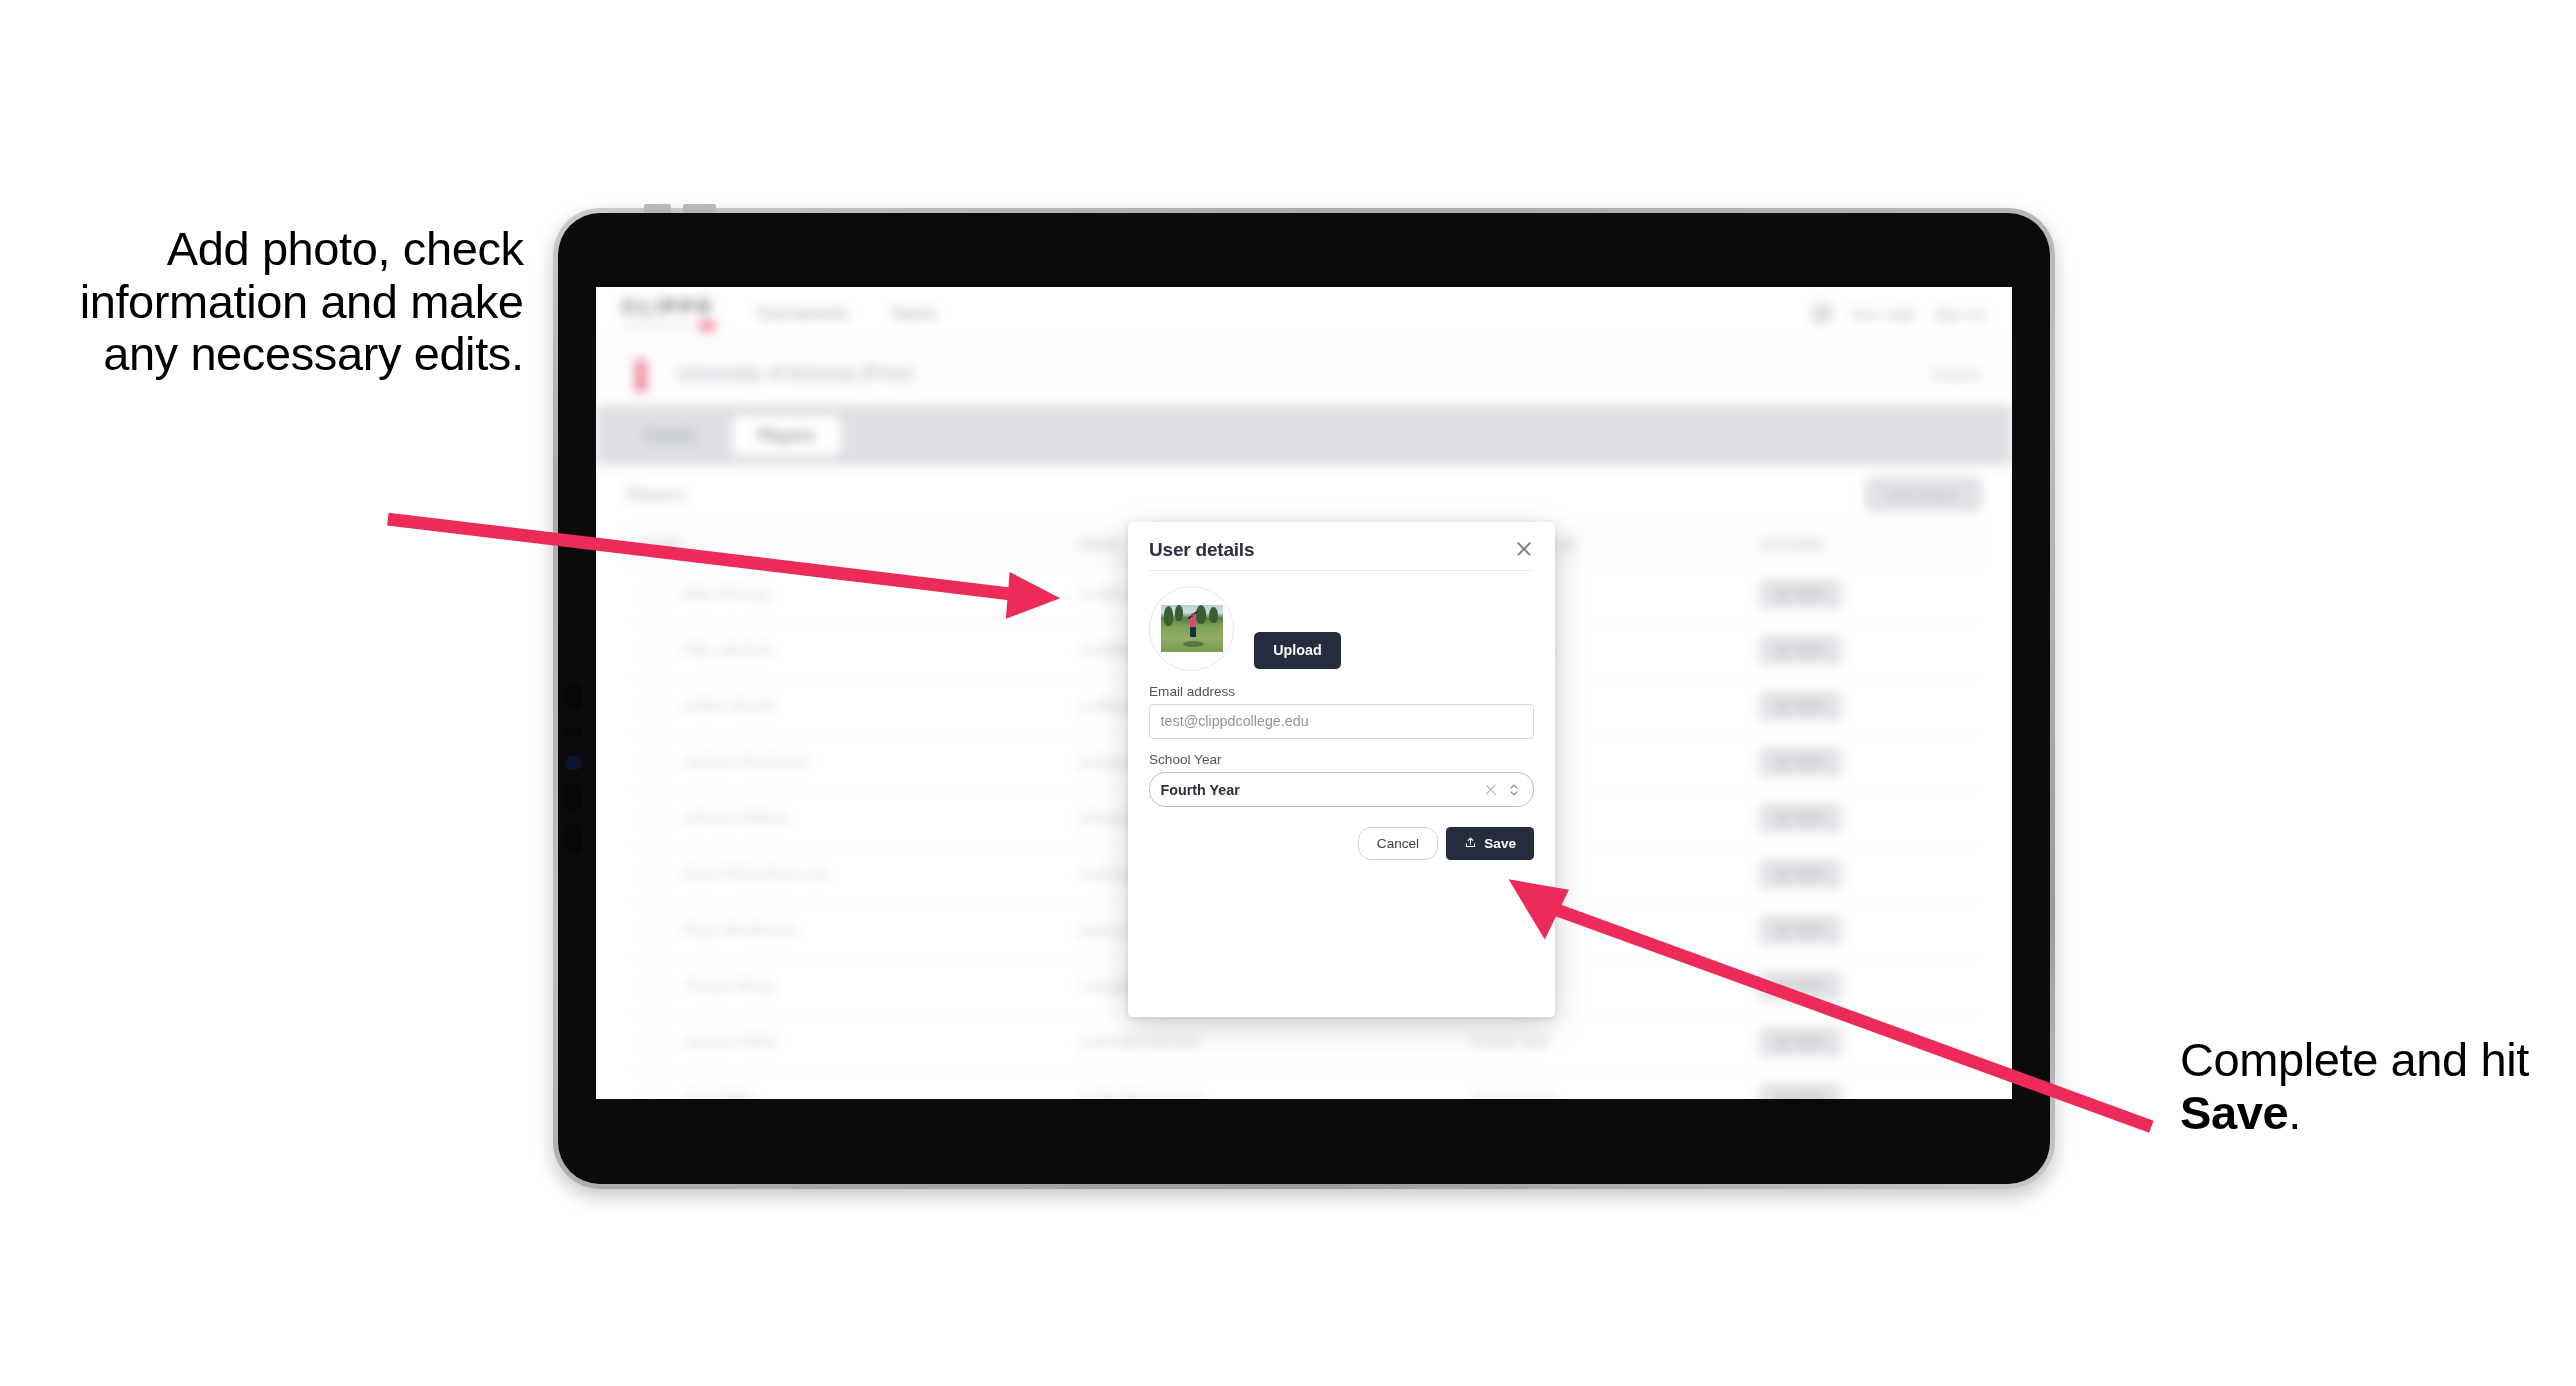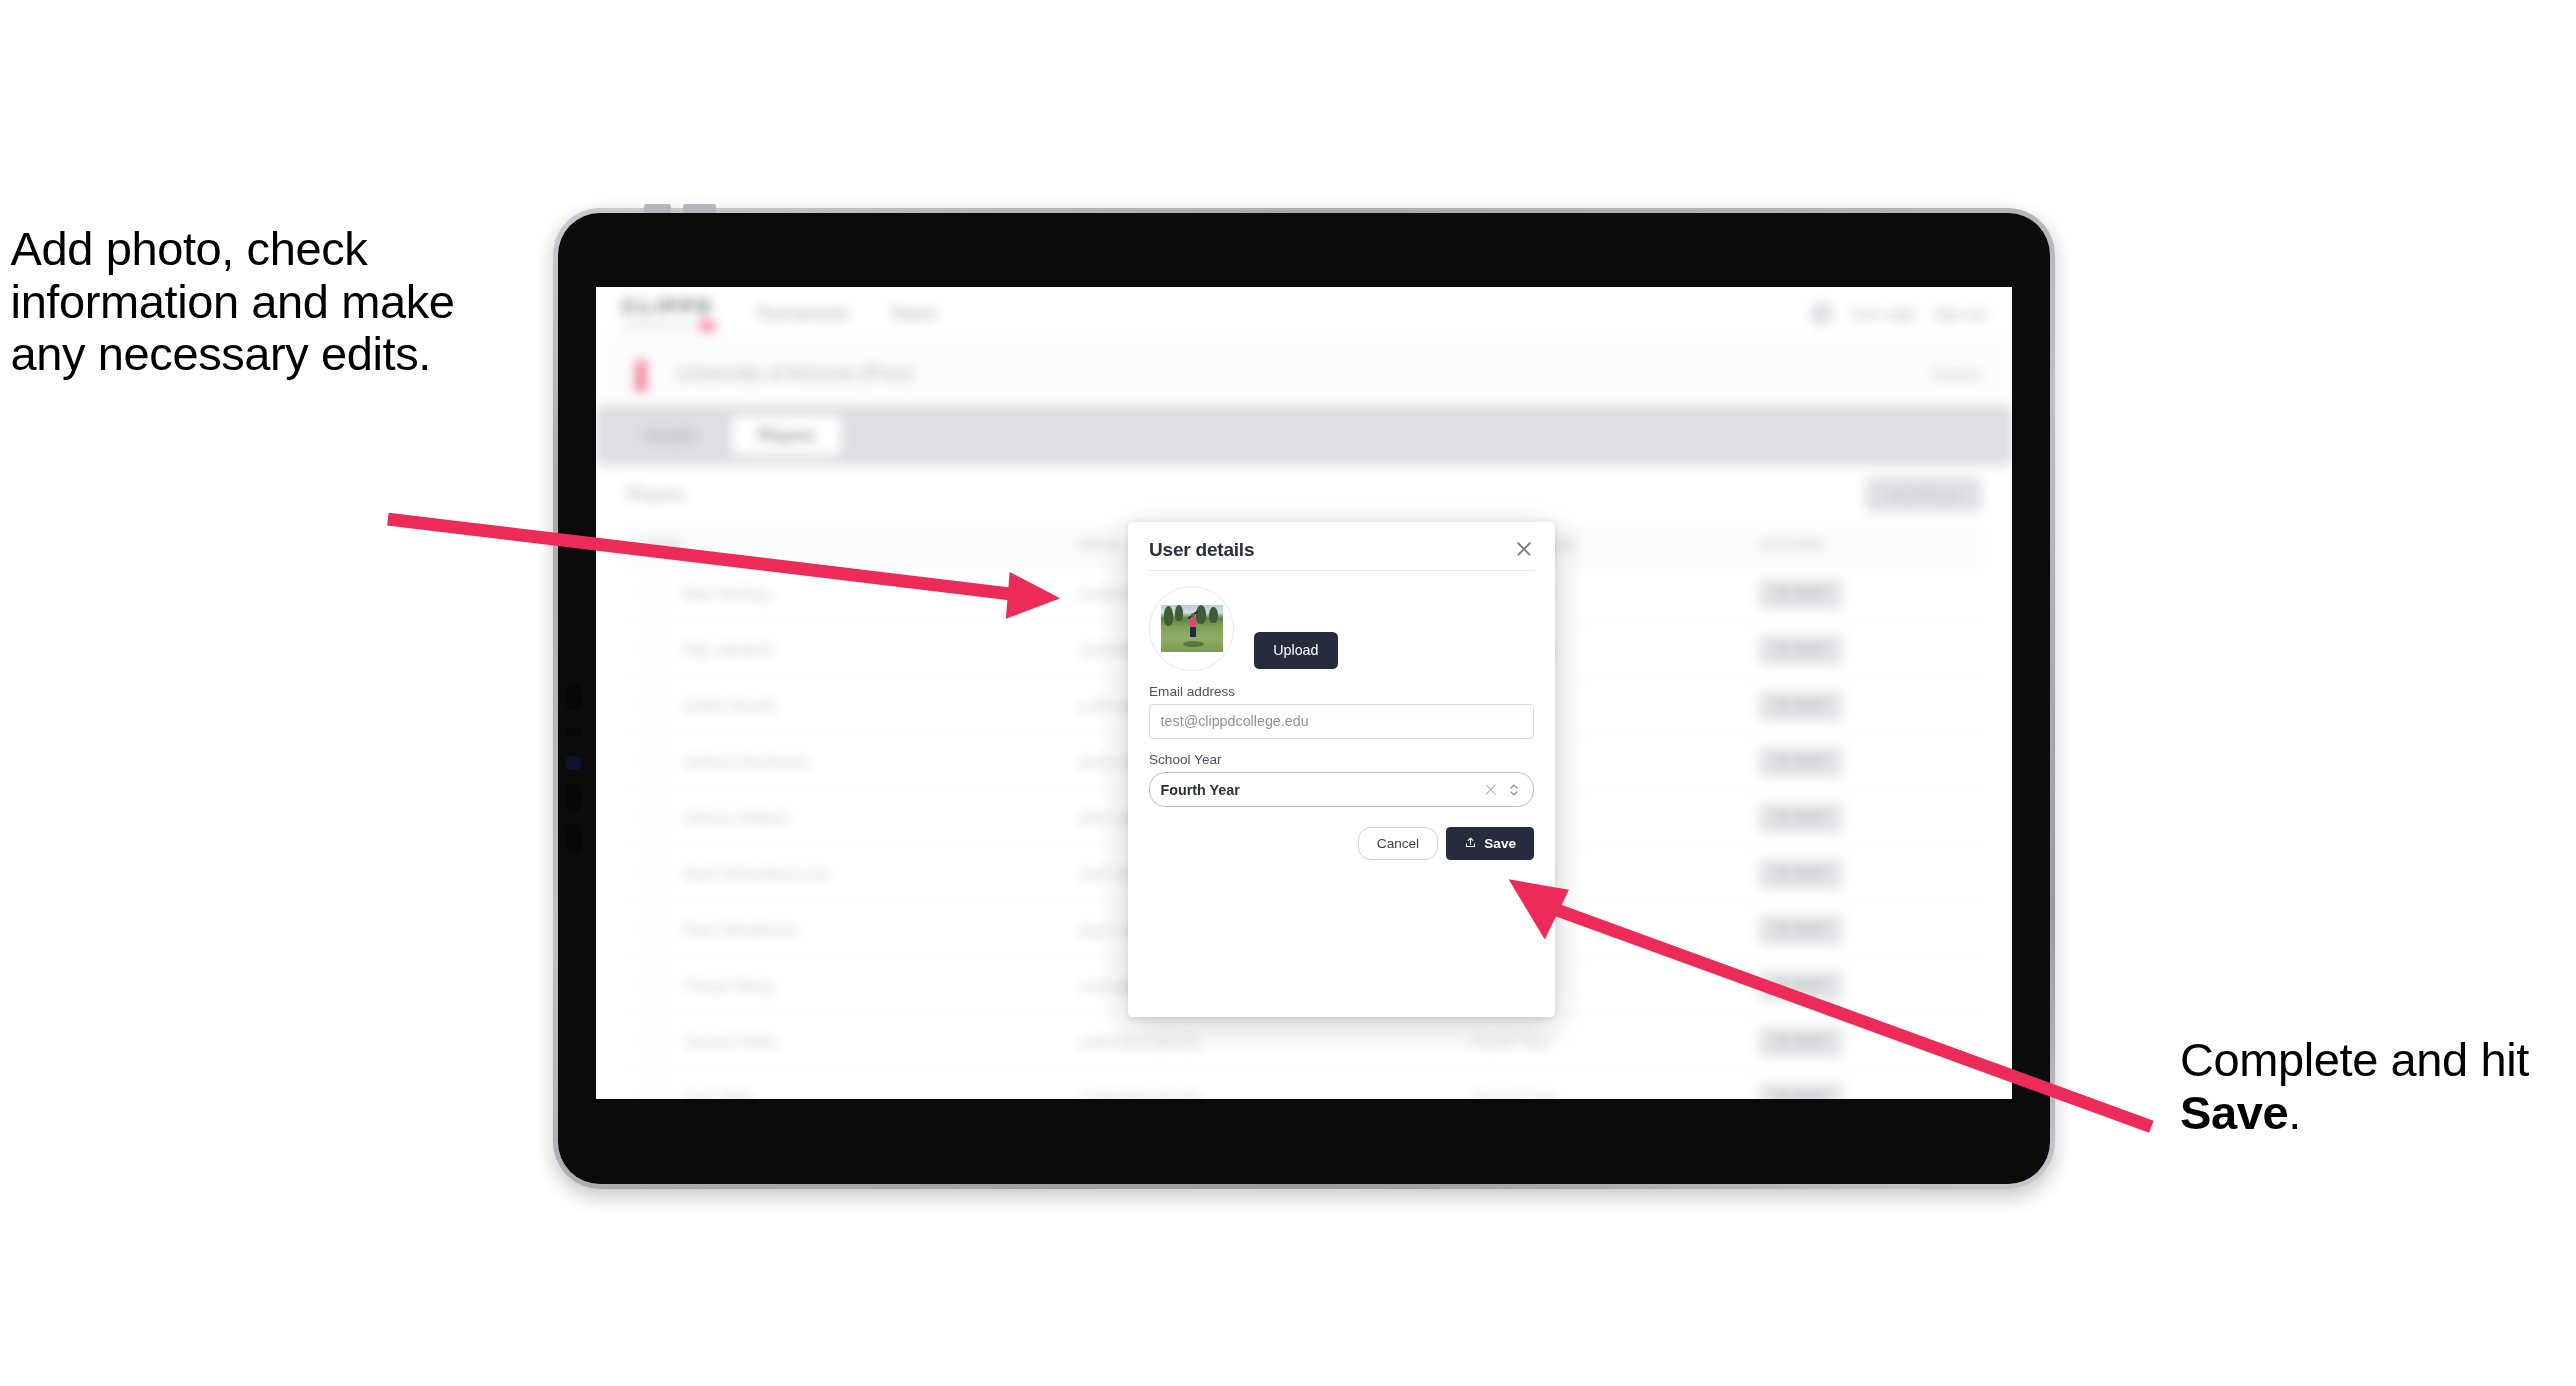--- a/index.html
+++ b/index.html
@@ -22,21 +22,21 @@
   
   .annotation {
     position: absolute;
     font-family: "Liberation Sans", sans-serif;
     color: #000000;
     font-size: 47px;
     line-height: 1.12;
     font-weight: 400;
     letter-spacing: -0.4px;
   }
-  #annot-left  { left: 10.6px;  top: 223px; width: 513px; }
+  #annot-left  { left: 10.6px;  top: 223px; width: 513px; text-align: right; }
   #annot-right { left: 2180px; top: 1034px; width: 393px; }
   .annot-strong { font-weight: 700; }
 
   
   .arrow-svg { position: absolute; pointer-events: none; }
   #arrow-left-svg  { left: 377px;  top: 498px;  width: 725px; height: 166px; }
   #arrow-right-svg { left: 1495px; top: 861px; width: 679px; height: 287px; }
 
   
   #tablet {
@@ -252,21 +252,21 @@
     position: absolute; left: 25px; top: 6px; width: 10.6px; height: 1.5px;
     background: #2a2a2a; transform: rotate(-38deg); transform-origin: right center;
   }
   #shadow-patch {
     position:absolute; left: 22.6px; top: 36px; width: 21px; height: 6px;
     background: rgba(40,60,30,0.45); border-radius: 50%;
   }
 
   #upload-btn {
     background: #242c3d; color: #ffffff; border: none;
-    font-size: 14.3px; font-weight: 400; font-family: "Liberation Sans", sans-serif;
+    font-size: 14.3px; font-weight: 700; font-family: "Liberation Sans", sans-serif;
     padding: 10.6px 19.6px; border-radius: 5.3px; cursor: pointer; margin-top: 44px;
   }
 
   .field-group { margin-top: 13px; }
   .field-label {
     font-size: 13.6px; color: #4c525f; margin-bottom: 5.3px; display: block;
   }
   .field-input {
     width: 100%; height: 35px; border: 0.8px solid #d6d9de; border-radius: 3.8px;
     background: #ffffff; padding: 0 10.6px;

